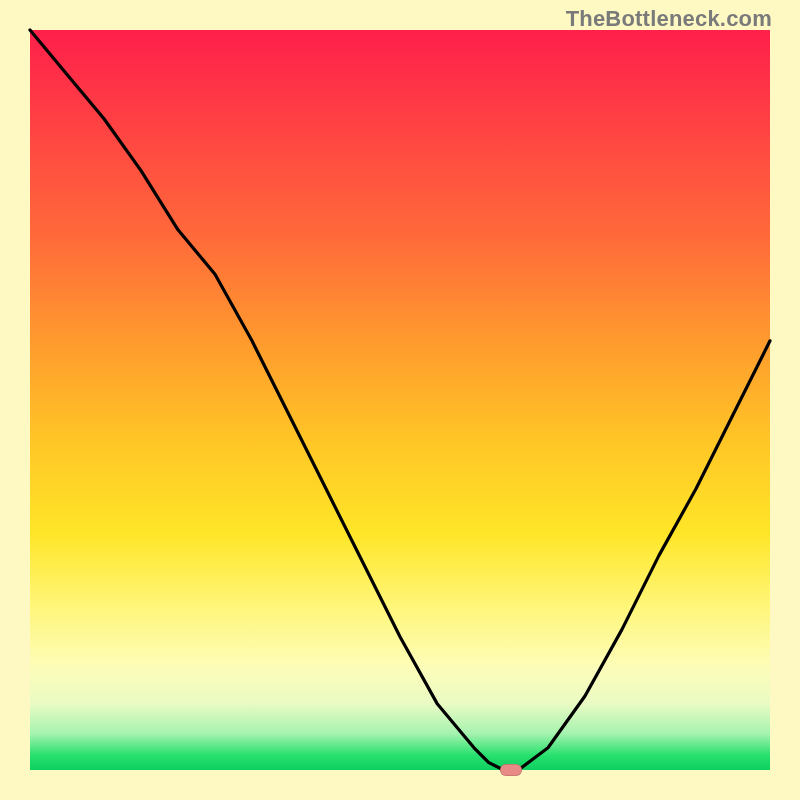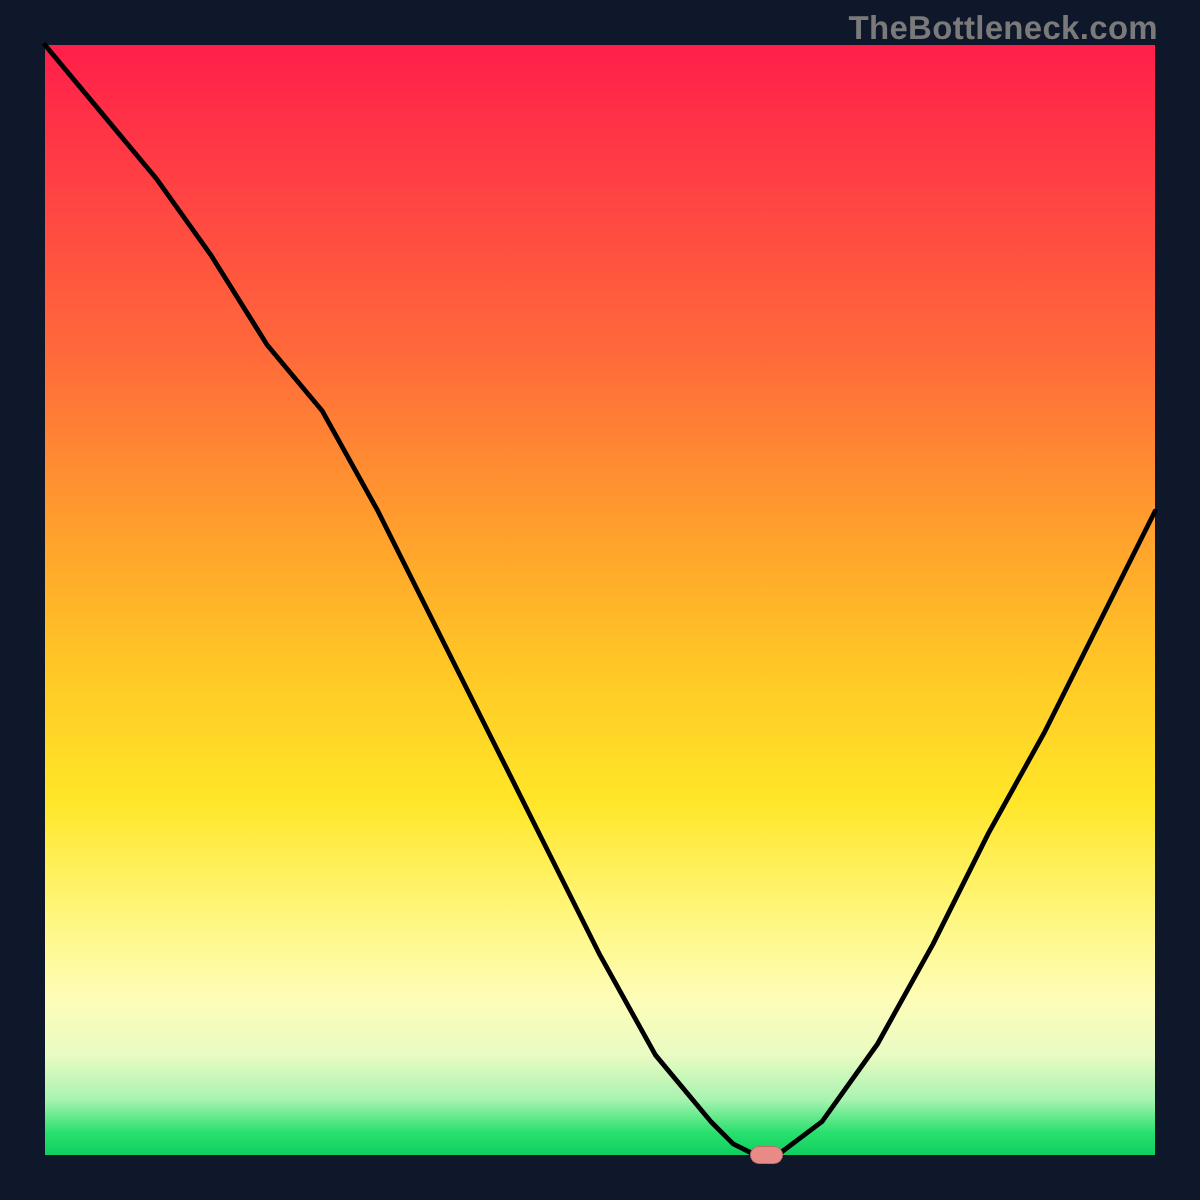--- a/index.html
+++ b/index.html
@@ -9,21 +9,21 @@
     height: 800px;
     background: #000000;
     overflow: hidden;
   }
   .frame {
     position: absolute;
     left: 0;
     top: 0;
     width: 800px;
     height: 800px;
-    background: #0f172a;
+    background: #fef9c3;
   }
   .plot-area {
     position: absolute;
     left: 30px;
     top: 30px;
     width: 740px;
     height: 740px;
     
     background: linear-gradient(to bottom,
       #ff1f4b 0%,

